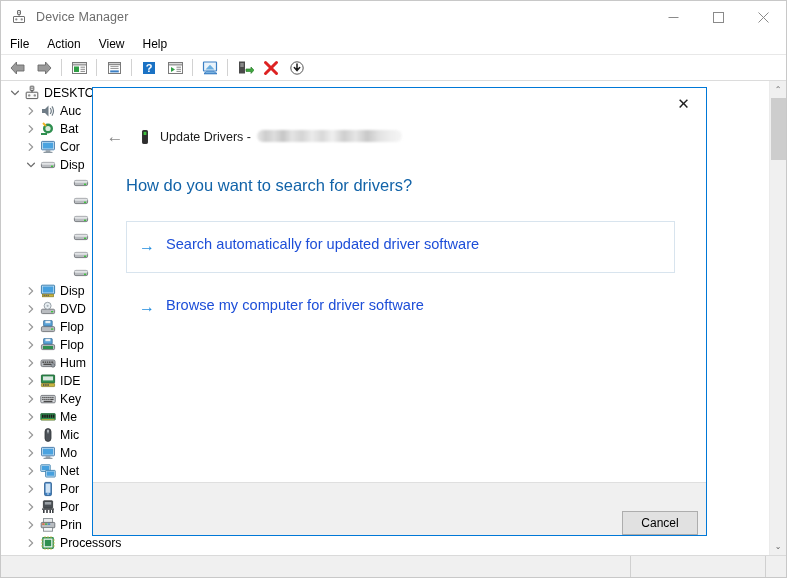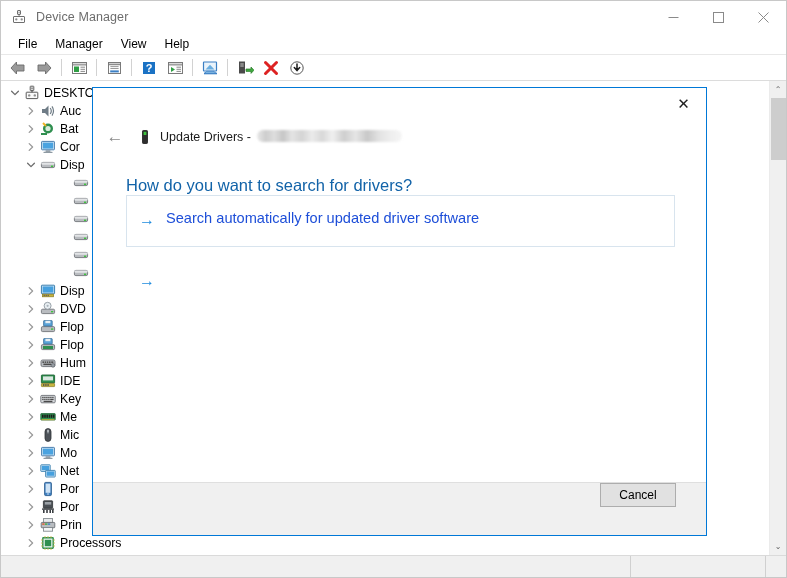--- a/index.html
+++ b/index.html
@@ -54,21 +54,21 @@
     display: flex; align-items: center; justify-content: center;
     color: #4a4a4a;
   }
 
   
   #menu-bar {
     height: 22px;
     flex: 0 0 22px;
     display: flex;
     align-items: center;
-    padding-left: 8px;
+    padding-left: 0;
     background: #ffffff;
     border-bottom: 1px solid #e8e8e8;
   }
   .menu-item {
     font-size: 12px;
     color: #000000;
     padding: 2px 9px;
     line-height: 16px;
   }
 
@@ -260,20 +260,21 @@
   #dialog-body {
     flex: 1 1 auto;
     padding: 22px 0 0 0;
     background: #ffffff;
     position: relative;
   }
   #dialog-question {
     font-size: 16.5px;
     color: #1263a8;
     padding-left: 33px;
+    margin-bottom: 26px;
     font-weight: 400;
   }
 
   .option-card {
     margin: 0 31px 0 33px;
     border: 1px solid #d8e4ee;
     padding: 13px 16px 16px 12px;
     display: flex;
     background: #ffffff;
   }
@@ -300,23 +301,23 @@
     color: #1b77c9;
     line-height: 15.5px;
   }
 
   #dialog-footer {
     height: 53px;
     flex: 0 0 53px;
     background: #f0f0f0;
     border-top: 1px solid #dfdfdf;
     display: flex;
-    align-items: flex-start;
+    align-items: flex-end;
     justify-content: flex-end;
-    padding-right: 30px;
+    padding-right: 8px;
   }
   #cancel-button {
     width: 76px; height: 24px;
     background: #e1e1e1;
     border: 1px solid #adadad;
     font-size: 12px;
     color: #000;
     font-family: "Liberation Sans", sans-serif;
     display: flex; align-items: center; justify-content: center;
   }
@@ -353,21 +354,21 @@
         <svg width="11" height="11" viewBox="0 0 11 11">
             <line x1="0.5" y1="0.5" x2="10.5" y2="10.5" stroke="#8a8a8a" stroke-width="1"></line>
             <line x1="10.5" y1="0.5" x2="0.5" y2="10.5" stroke="#8a8a8a" stroke-width="1"></line>
           </svg>
       </div>
     </div>
   </div>
 
   <div id="menu-bar">
     <div class="menu-item">File</div>
-    <div class="menu-item">Manager</div>
+    <div class="menu-item">Action</div>
     <div class="menu-item">View</div>
     <div class="menu-item">Help</div>
   </div>
 
   <div id="toolbar">
     <div class="tb-btn">
       <svg width="18" height="16" viewBox="0 0 18 16">
         <path d="M7.5 2 L2 8 L7.5 14 L7.5 11 L15 11 L15 5 L7.5 5 Z" fill="#9a9a9a" stroke="#6b6b6b" stroke-width="0.9" stroke-linejoin="round"></path>
       </svg>
     </div>
@@ -908,20 +909,21 @@
       <div class="option-card">
         <div class="opt-arrow">→</div>
         <div class="opt-text">
           <div class="opt-title">Search automatically for updated driver software</div>
         </div>
       </div>
 
       <div class="option-card no-border">
         <div class="opt-arrow">→</div>
         <div class="opt-text">
+          <div class="opt-title">Browse my computer for driver software</div>
         </div>
       </div>
     </div>
 
     <div id="dialog-footer">
       <div id="cancel-button">Cancel</div>
     </div>
   </div>
 
 </div>

